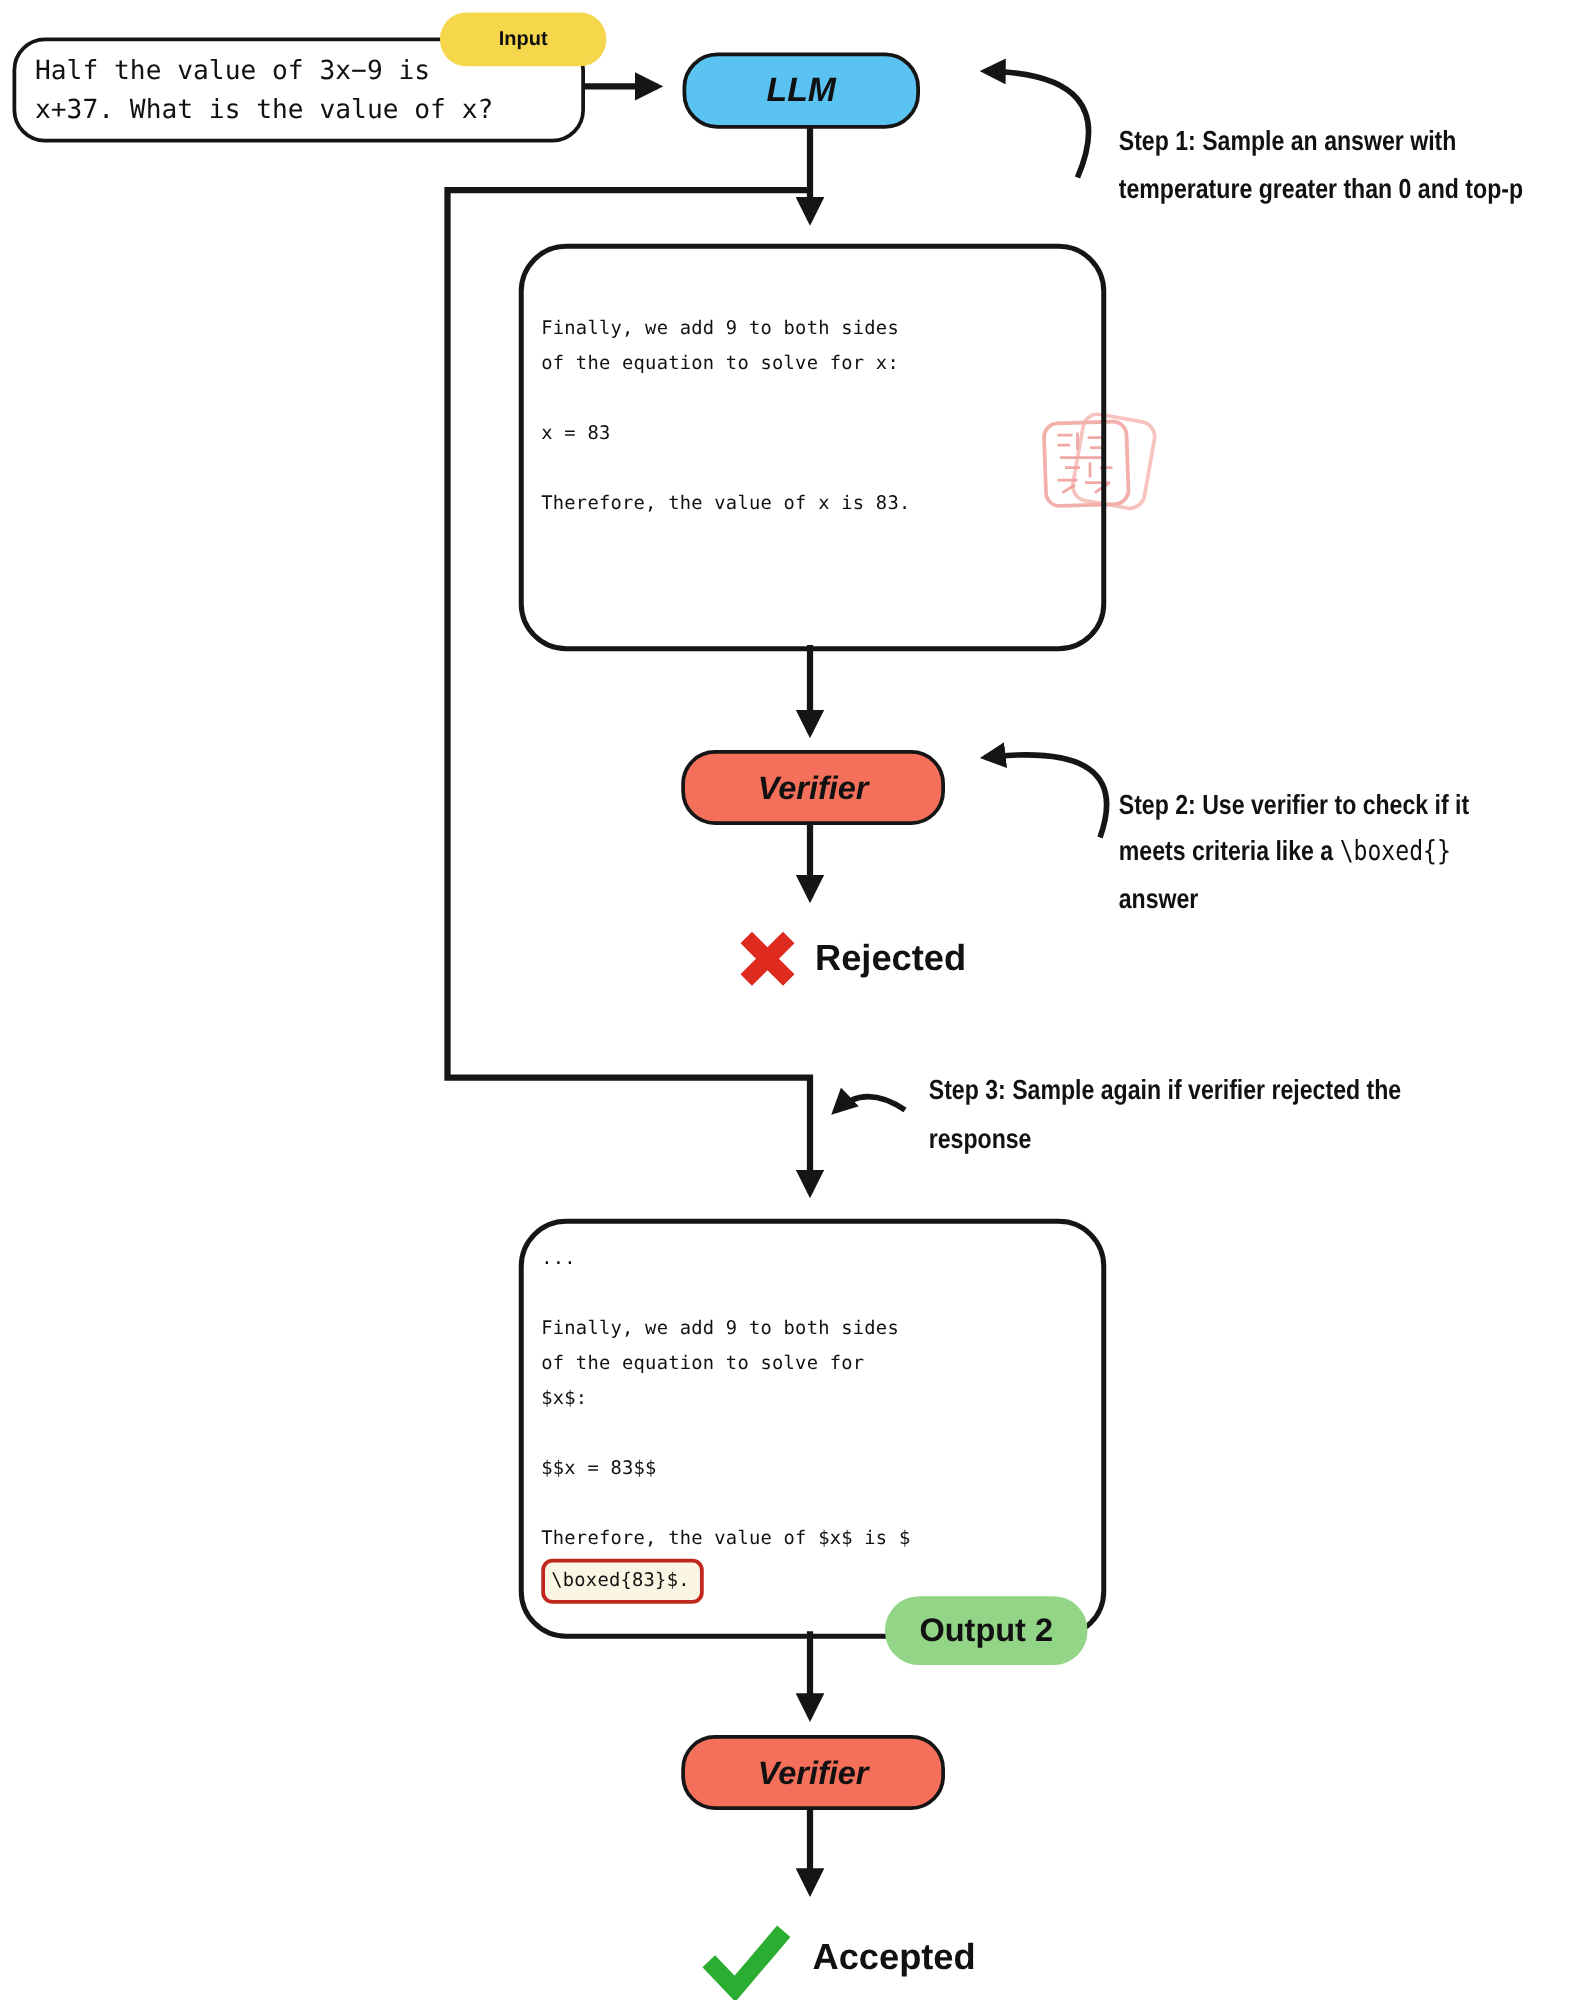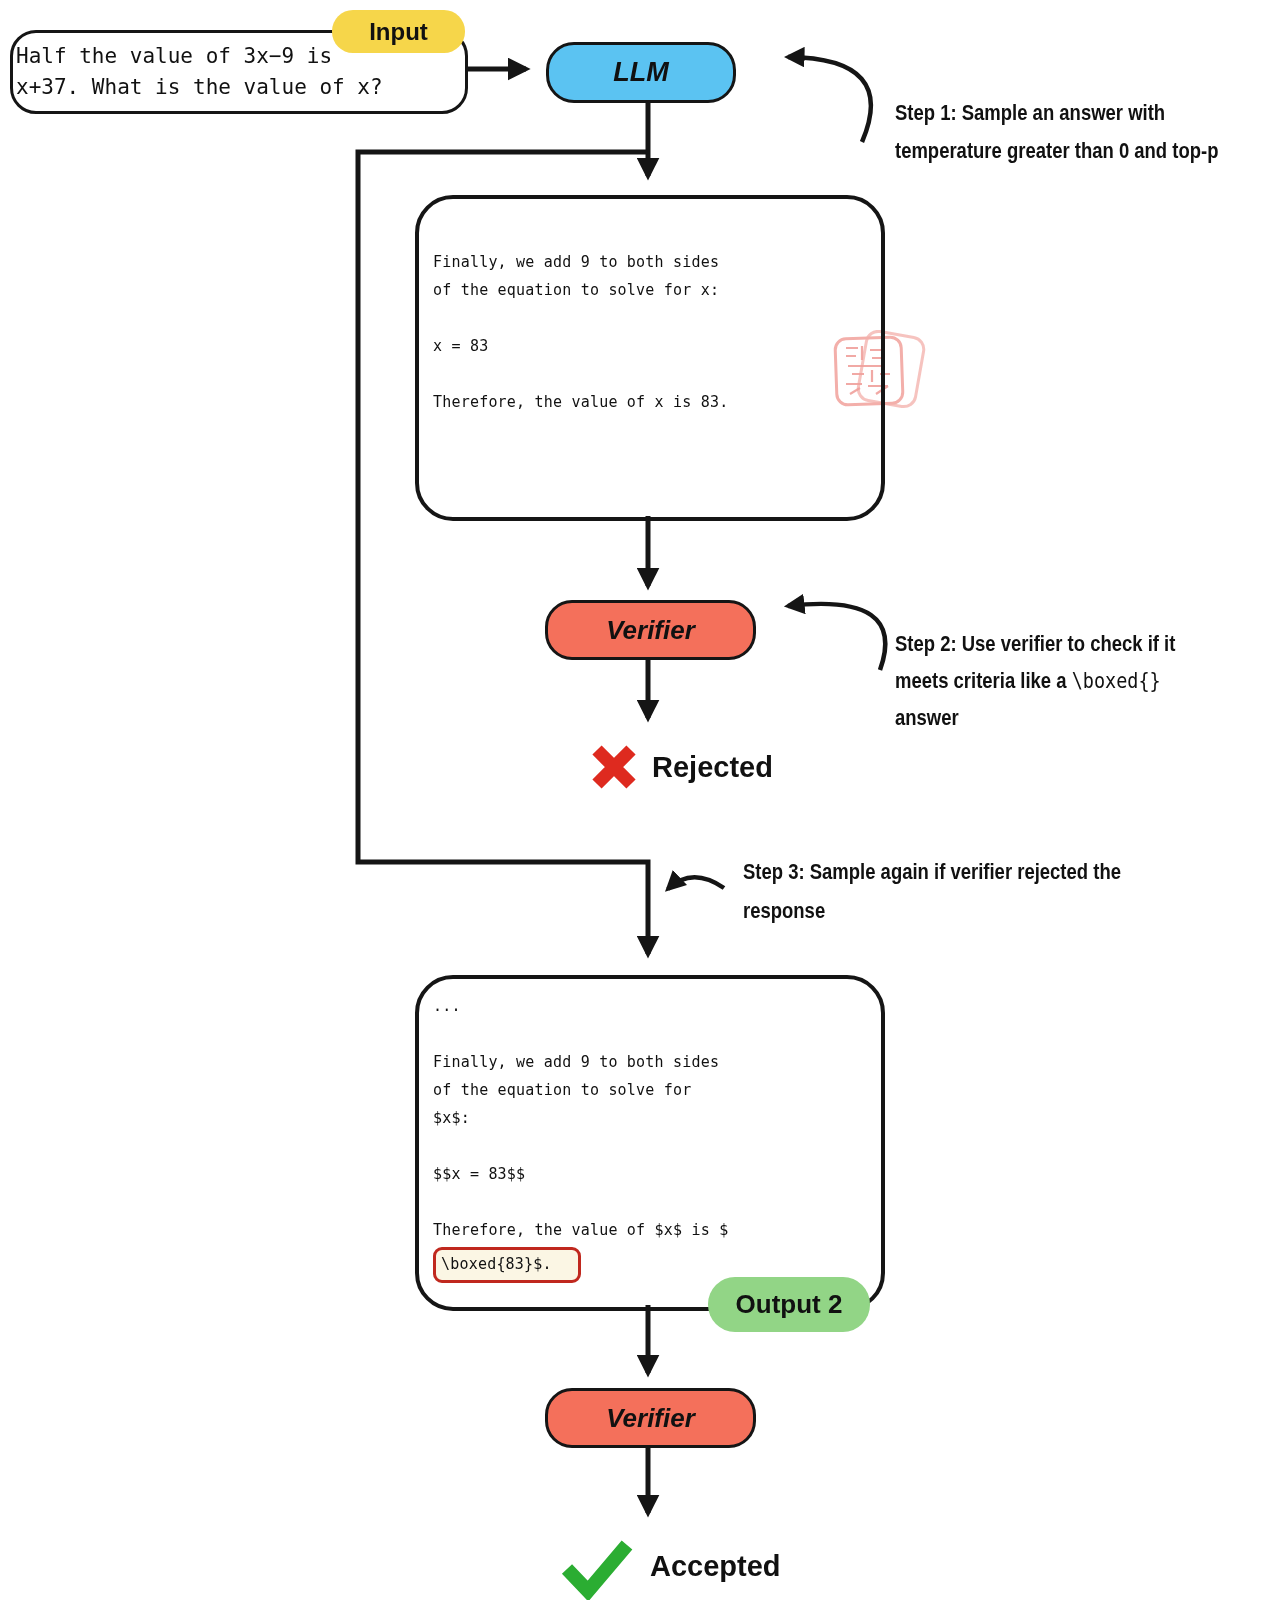--- a/index.html
+++ b/index.html
@@ -26,51 +26,51 @@
   
   .card{
     position:absolute;background:transparent;border:4px solid var(--line-black);
     border-radius:38px;z-index:2;
   }
   .input-card{
     position:absolute;left:10px;top:30px;width:452px;height:78px;
     border:3px solid var(--line-black);border-radius:26px;background:#fff;z-index:2;
   }
   .input-text{
-    position:absolute;left:16px;top:41px;font-size:21px;line-height:31px;z-index:2;
+    position:absolute;left:28px;top:41px;font-size:21px;line-height:31px;z-index:2;
   }
 
   
   .pill{
     position:absolute;display:flex;align-items:center;justify-content:center;
     border:3px solid var(--line-black);border-radius:28px;
     font-weight:700;z-index:3;font-style:italic;
   }
   .badge{
     position:absolute;display:flex;align-items:center;justify-content:center;
     border-radius:24px;font-weight:700;z-index:3;
   }
-  .input-badge{left:332px;top:10px;width:133px;height:43px;background:var(--badge-yellow);font-size:24px;border-radius:21px;}
+  .input-badge{left:352px;top:10px;width:133px;height:43px;background:var(--badge-yellow);font-size:16px;border-radius:21px;}
   .llm-pill{left:546px;top:42px;width:184px;height:55px;background:var(--llm-blue);font-size:27px;}
   .verifier-pill{width:205px;height:54px;background:var(--verifier-salmon);font-size:26px;border-radius:27px;}
   .verifier-1{left:545px;top:600px;}
   .verifier-2{left:545px;top:1388px;}
   .out-badge{background:var(--badge-green);font-size:26px;border-radius:27px;}
   .out-badge-1{left:708px;top:481px;width:160px;height:55px;}
   .out-badge-2{left:708px;top:1277px;width:162px;height:55px;}
 
   
   .boxtext{
     position:absolute;font-size:15px;line-height:28px;z-index:2;letter-spacing:0.2px;
   }
   .o1-text{left:433px;top:248px;width:430px;}
   .o2-text{left:433px;top:992px;width:430px;}
   .boxed-hl{
     display:inline-block;border:3px solid var(--boxed-border);border-radius:9px;
-    background:var(--boxed-bg);padding:0 26px 2px 5px;margin-top:3px;
+    background:var(--boxed-bg);padding:0 8px 2px 5px;margin-top:3px;
   }
 
   
   .annot{
     position:absolute;font-weight:700;font-size:22px;line-height:38px;
     transform:scaleX(0.84);transform-origin:0 0;z-index:2;white-space:pre-line;
   }
   .annot .code{font-family:"DejaVu Sans Mono",monospace;font-weight:400;font-size:22px;}
   .step1{left:895px;top:94px;width:480px;}
   .step2{left:895px;top:625px;width:440px;line-height:37px;}

